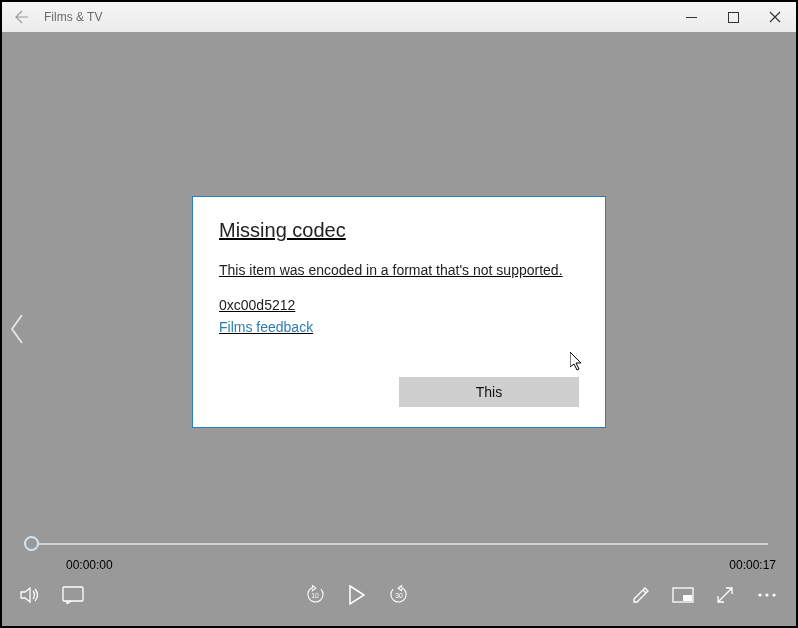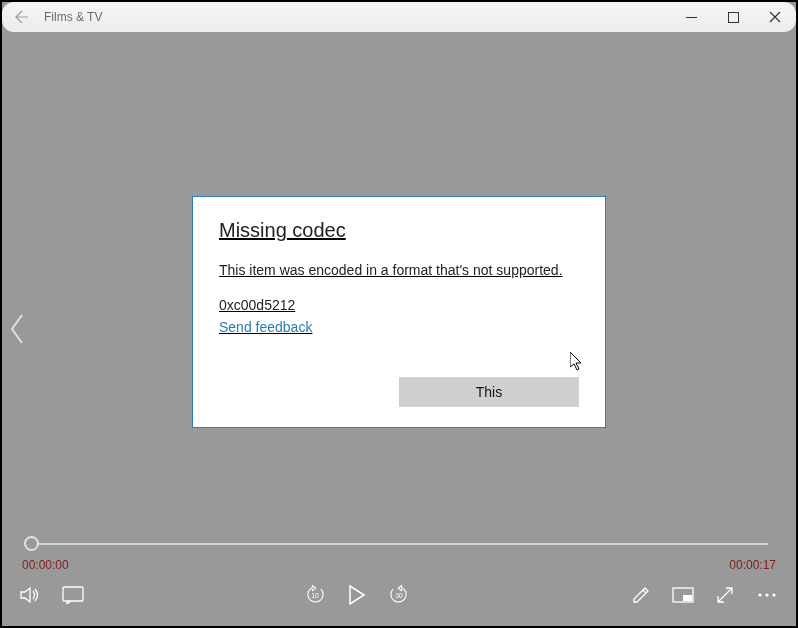--- a/index.html
+++ b/index.html
@@ -13,21 +13,20 @@
     }
     .titlebar {
       height: 30px;
       background: linear-gradient(#f5f5f5, #ececec);
       display: flex;
       align-items: center;
       padding: 0 2px 0 10px;
       color: #6b6b6b;
       font-size: 12px;
       position: relative;
-      border-radius: 12px;
     }
     .back-arrow {
       width: 20px; height: 20px;
       display: flex; align-items: center; justify-content: center;
       margin-right: 12px;
       color: #9b9b9b;
     }
     .titlebar-controls {
       position: absolute;
       right: 0;
@@ -136,23 +135,24 @@
       width: 15px;
       height: 15px;
       border-radius: 50%;
       border: 2px solid #cfe7f5;
       background: #999;
     }
     .time-labels {
       display: flex;
       justify-content: space-between;
       font-size: 12px;
-      color: #7f1d1d;
+      color: #000000;
       margin-top: 4px;
       padding: 0 2px;
+      margin-left: 44px;
     }
     .controls {
       margin-top: 12px;
       display: flex;
       justify-content: space-between;
       align-items: center;
       color: #fff;
     }
     .ctrl-group { display: flex; gap: 20px; align-items: center; }
     .ctrl {
@@ -203,21 +203,21 @@
   <div class="prev-overlay">
     <svg width="18" height="32" viewBox="0 0 18 32">
         <path d="M14 2 L4 16 L14 30" stroke="#e6e6e6" stroke-width="1.8" fill="none"></path>
       </svg>
   </div>
 
   <div class="dialog">
     <div class="dialog-title">Missing codec</div>
     <div class="dialog-msg">This item was encoded in a format that's not supported.</div>
     <div class="dialog-code">0xc00d5212</div>
-    <div class="dialog-link">Send feedback</div>
+    <div class="dialog-link">Films feedback</div>
     <div class="dialog-actions">
       <button class="close-btn">This</button>
     </div>
   </div>
 
   <div class="cursor-pointer">
     <svg width="16" height="20" viewBox="0 0 16 20">
       <path d="M0 0 L0 15 L4 12 L7 18 L9 17 L6 11 L11 11 Z" fill="#fff" stroke="#000" stroke-width="1"></path>
     </svg>
   </div>

